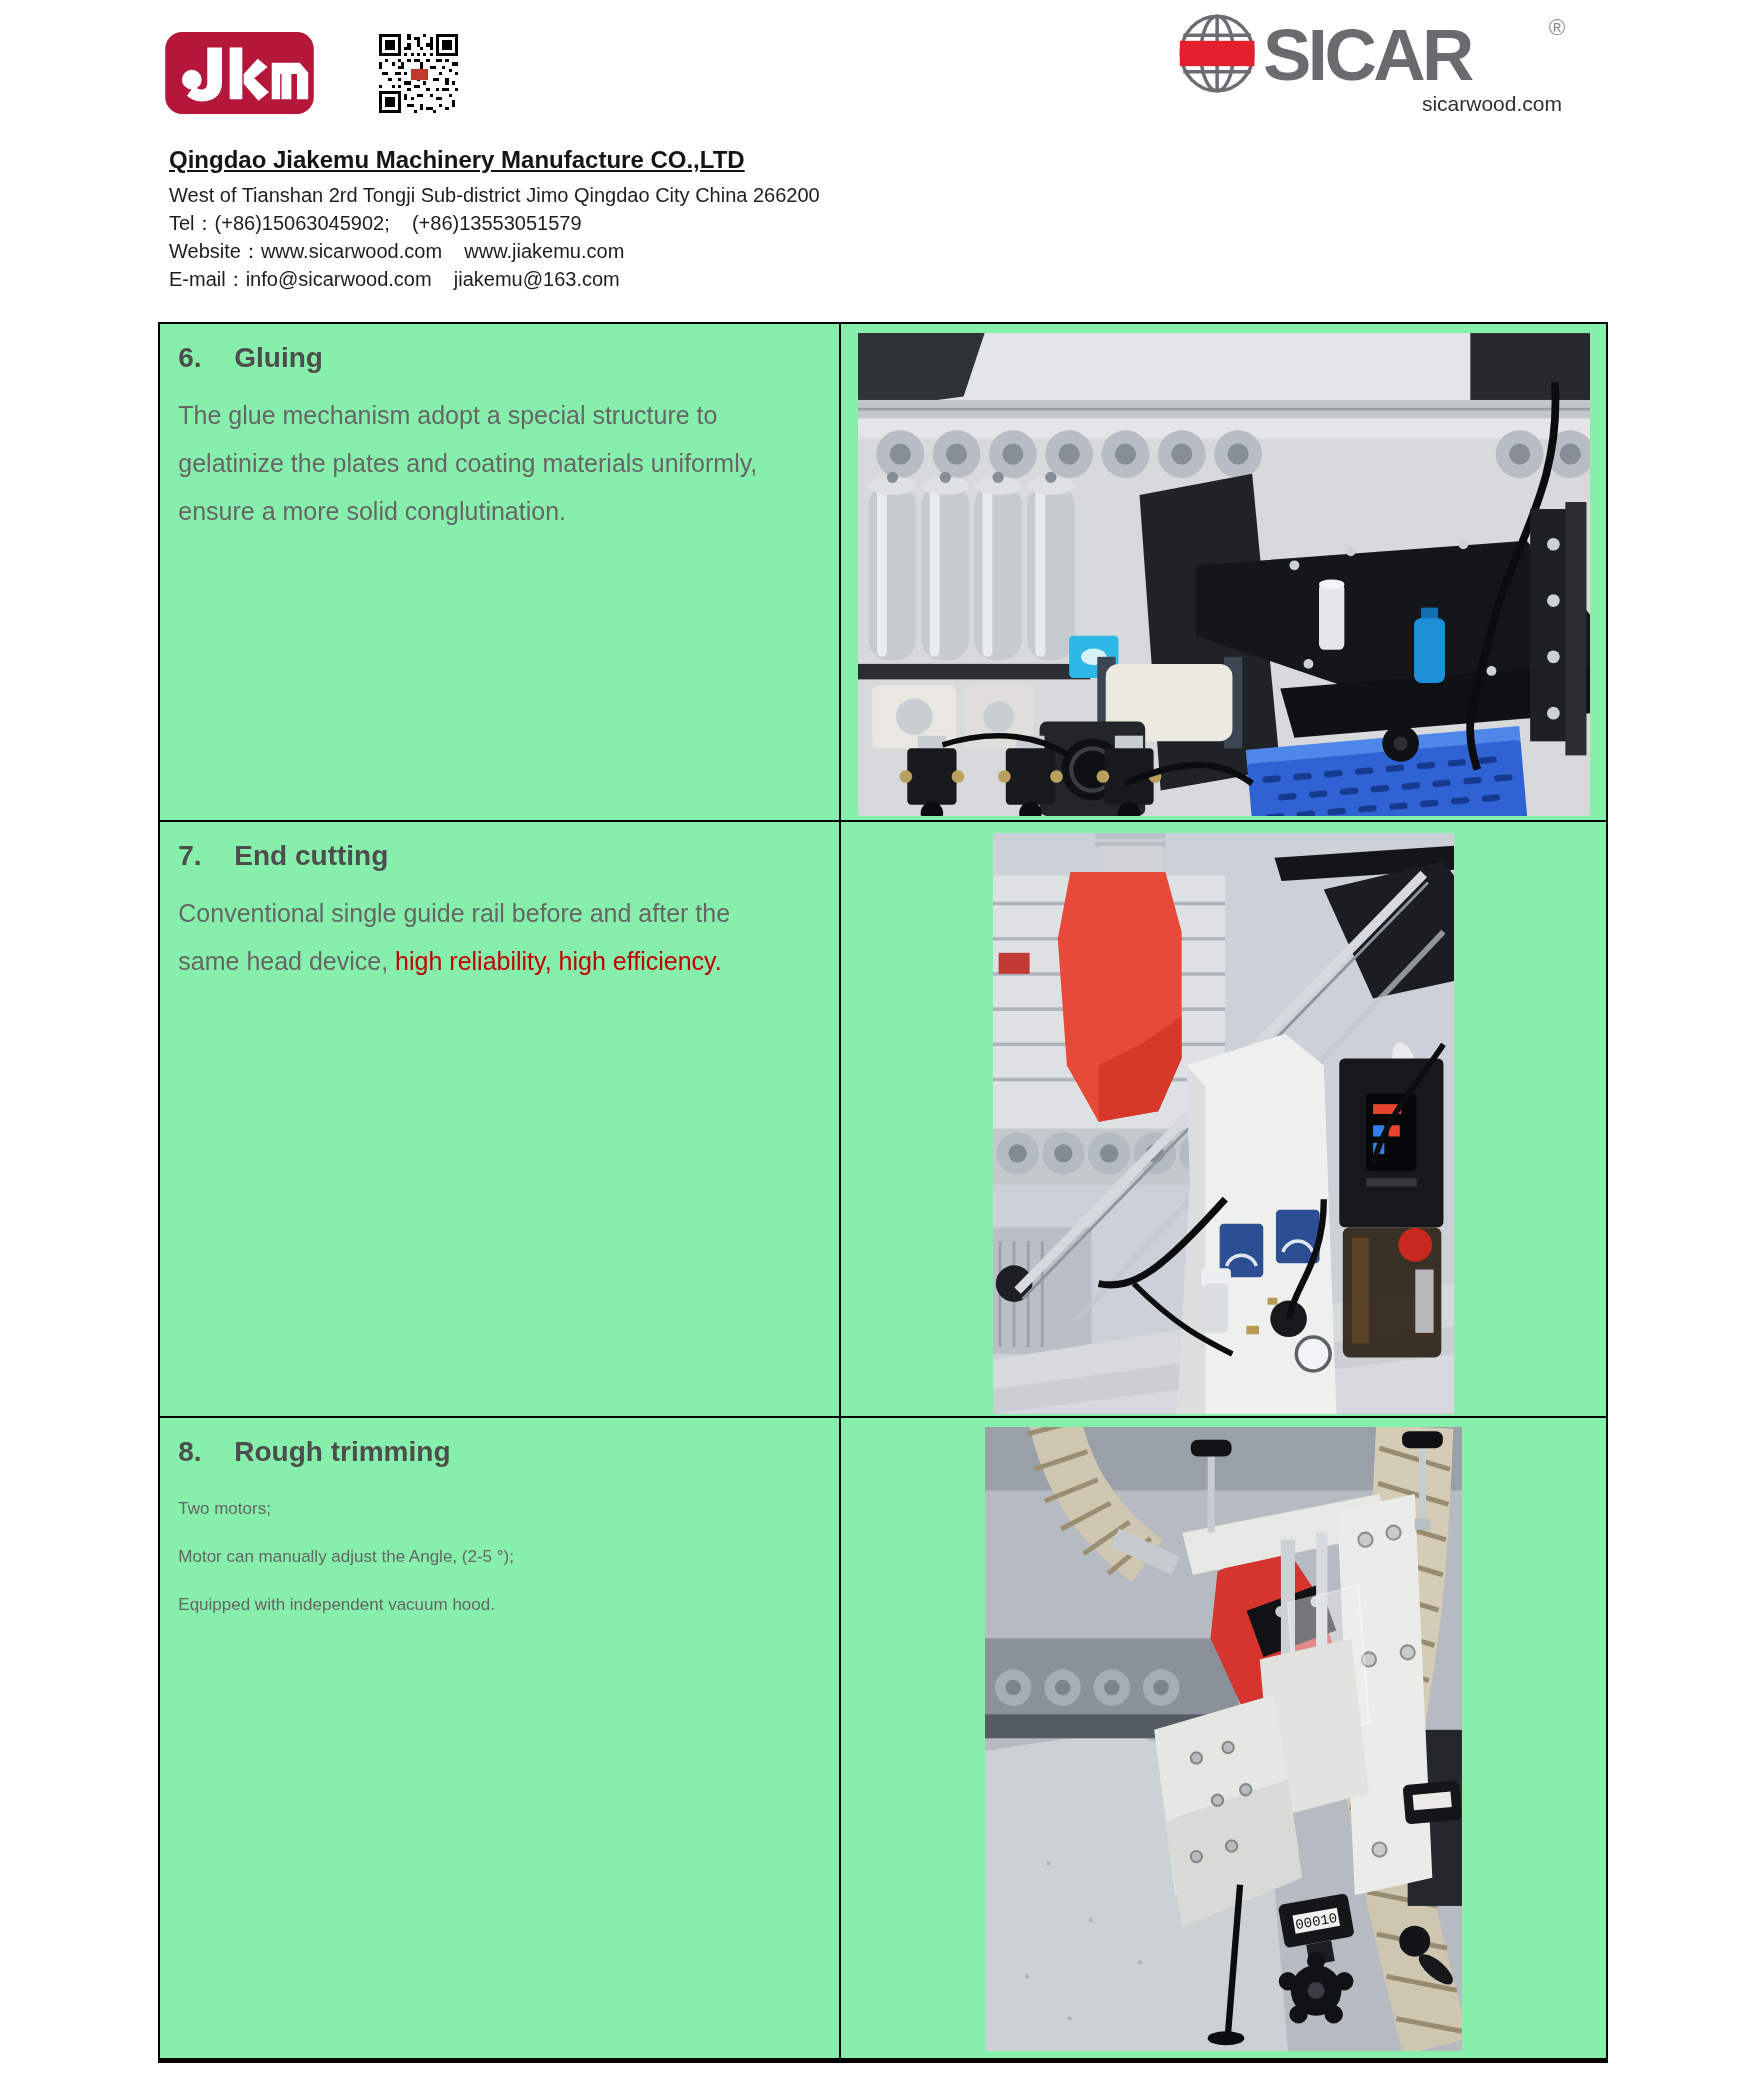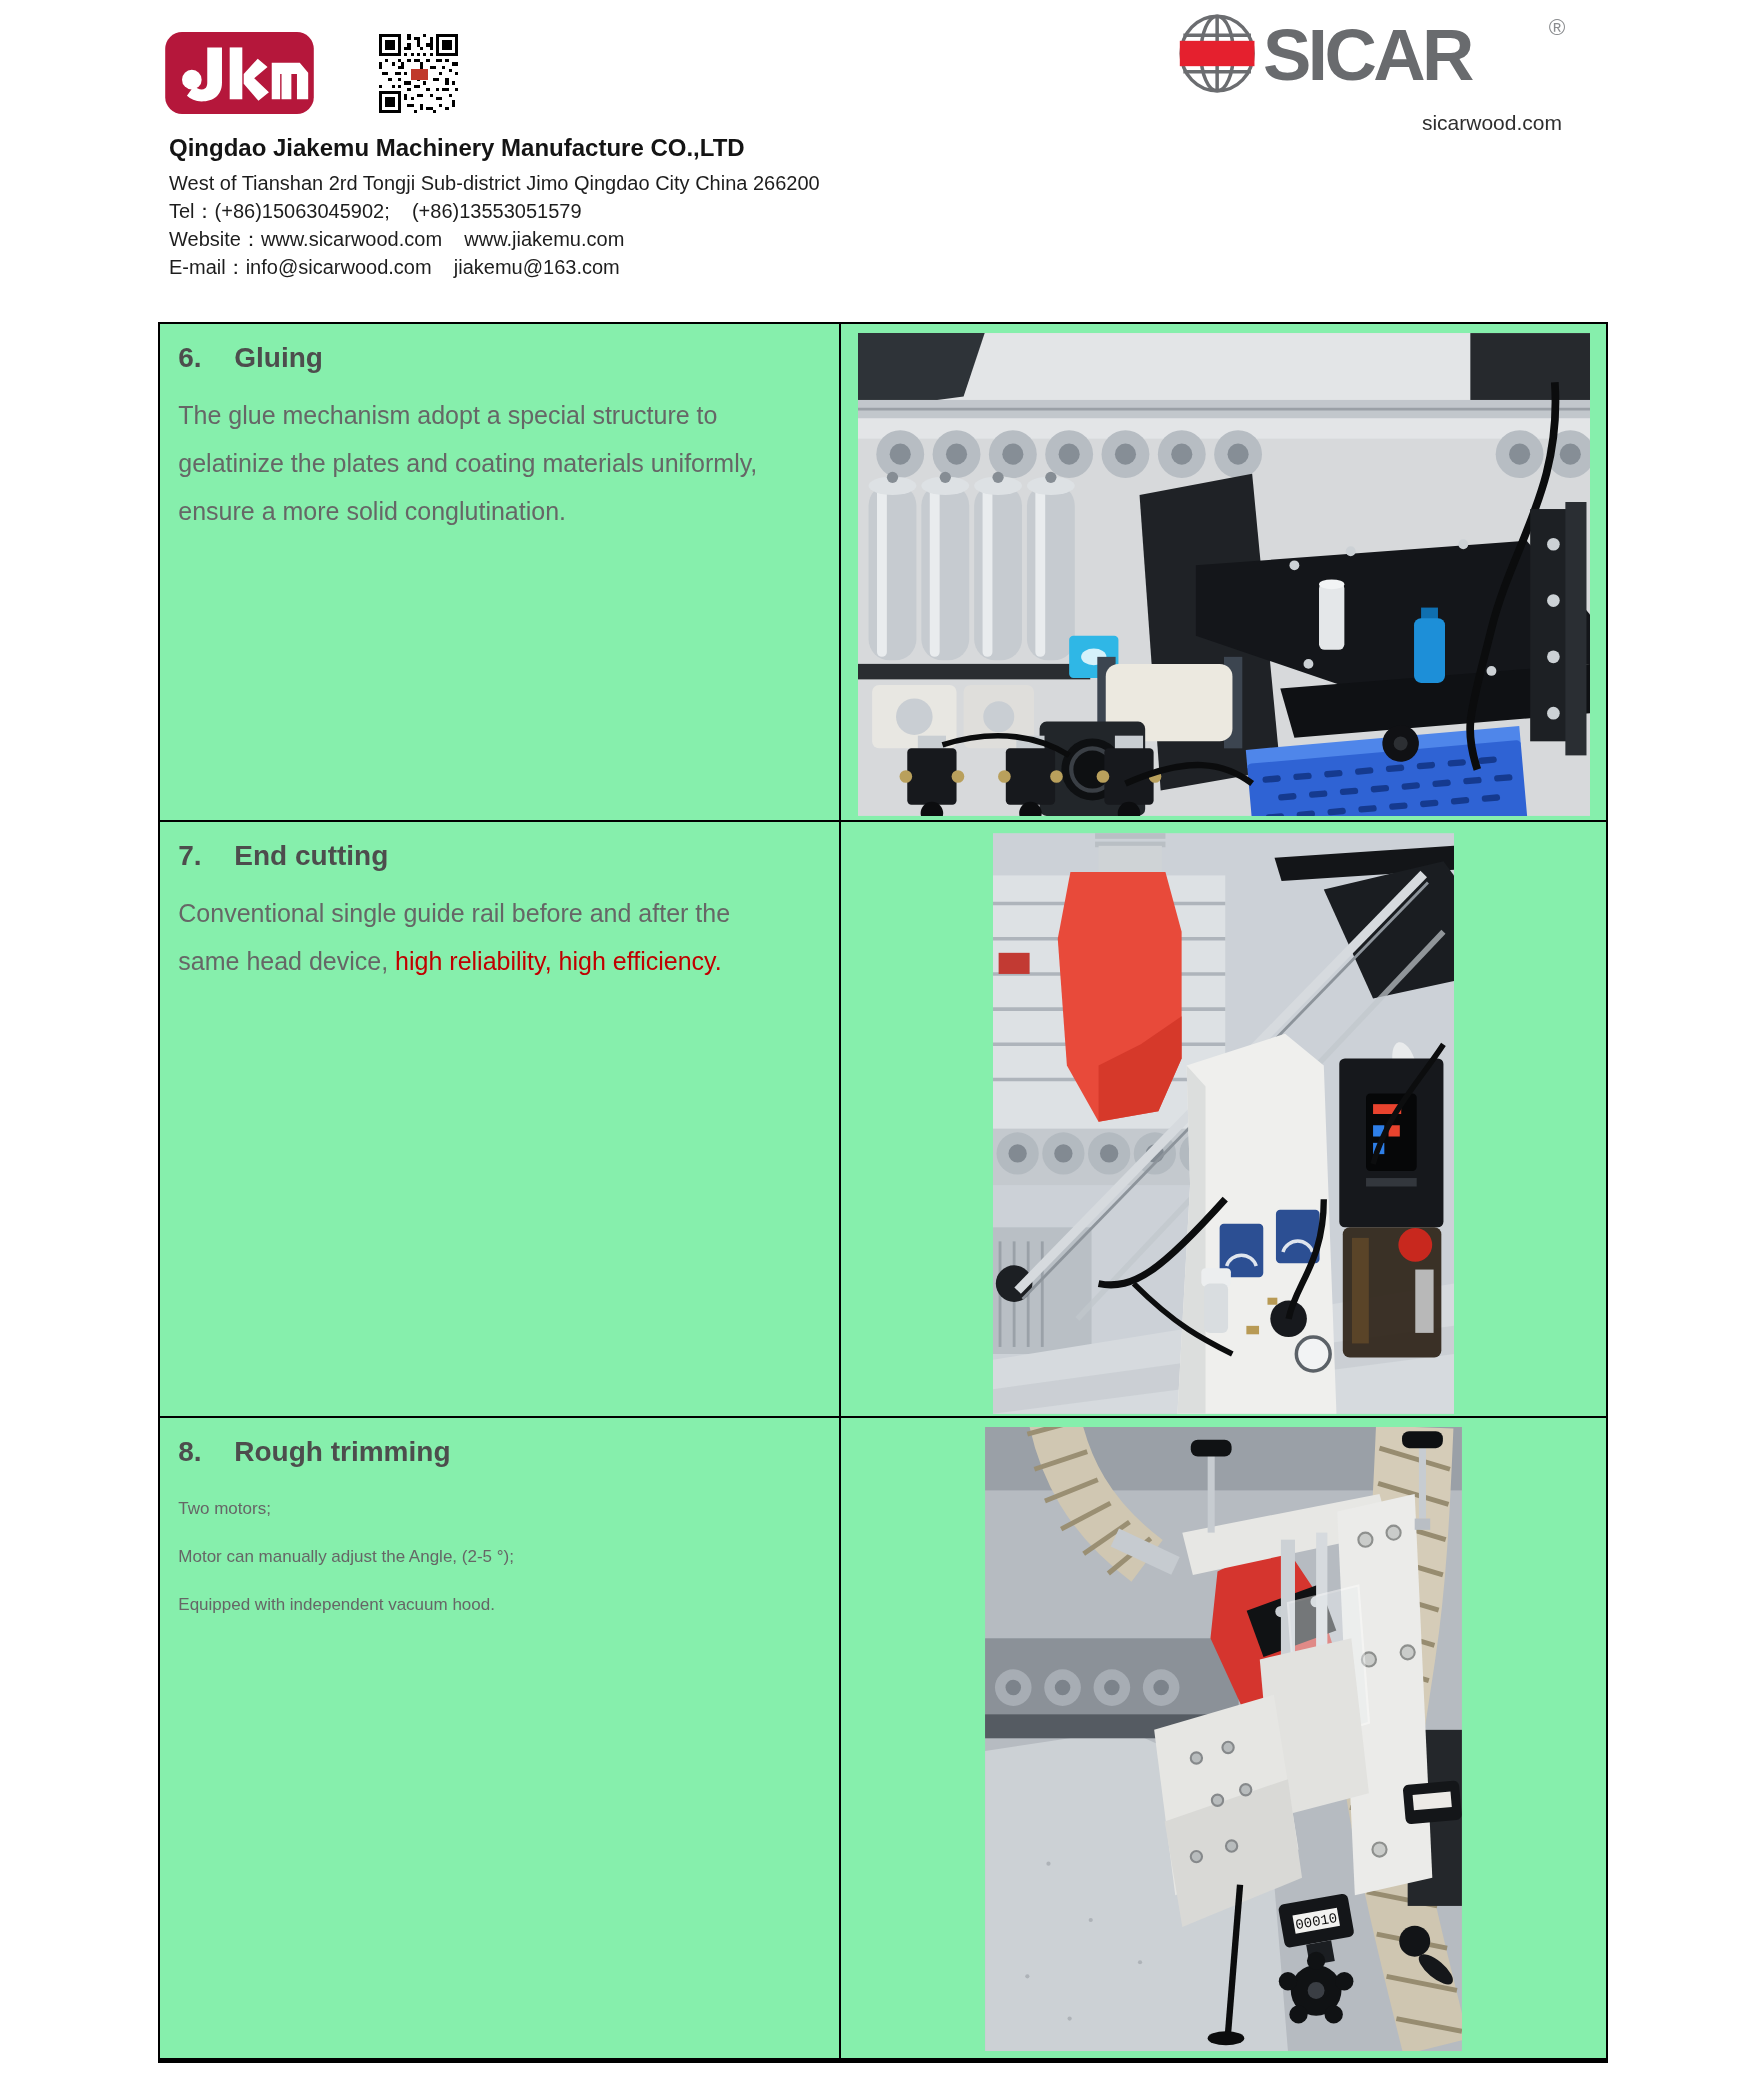--- a/index.html
+++ b/index.html
@@ -5,25 +5,25 @@
   html,body{margin:0;padding:0;background:#ffffff;}
   .page{
     position:relative;width:1746px;height:2097px;background:#ffffff;
     font-family:"Liberation Sans", sans-serif;overflow:hidden;
   }
   
   .jkm-logo{position:absolute;left:165px;top:32px;width:149px;height:82px;}
   .qr-code{position:absolute;left:379px;top:34px;width:79px;height:79px;}
   .sicar-logo{position:absolute;left:1177px;top:14px;width:400px;height:79px;}
   .sicar-site{
-    position:absolute;left:1182px;top:111px;width:380px;text-align:right;
+    position:absolute;left:1182px;top:92px;width:380px;text-align:right;
     font-size:21px;color:#2f2f2f;
   }
   .company{position:absolute;left:169px;top:134px;width:1056px;}
-  .company-name{font-size:24px;font-weight:bold;color:#141414;margin:0 0 7px 0;}
+  .company-name{font-size:24px;font-weight:bold;color:#141414;margin:12px 0 7px 0;text-decoration:underline;}
   .info-line{font-size:20px;color:#1d1d1d;line-height:28px;white-space:pre-wrap;}
   
   .spec-table{
     position:absolute;left:158px;top:322px;width:1450px;height:1741px;
     box-sizing:border-box;border:2.1px solid #000;border-bottom-width:5.6px;
     display:grid;grid-template-columns:681px 1fr;grid-template-rows:498px 596px 1fr;
     background:#86efac;
   }
   .cell{box-sizing:border-box;overflow:hidden;}
   .c-left{border-right:2.1px solid #000;padding:11.3px 28px 0 18.3px;}

